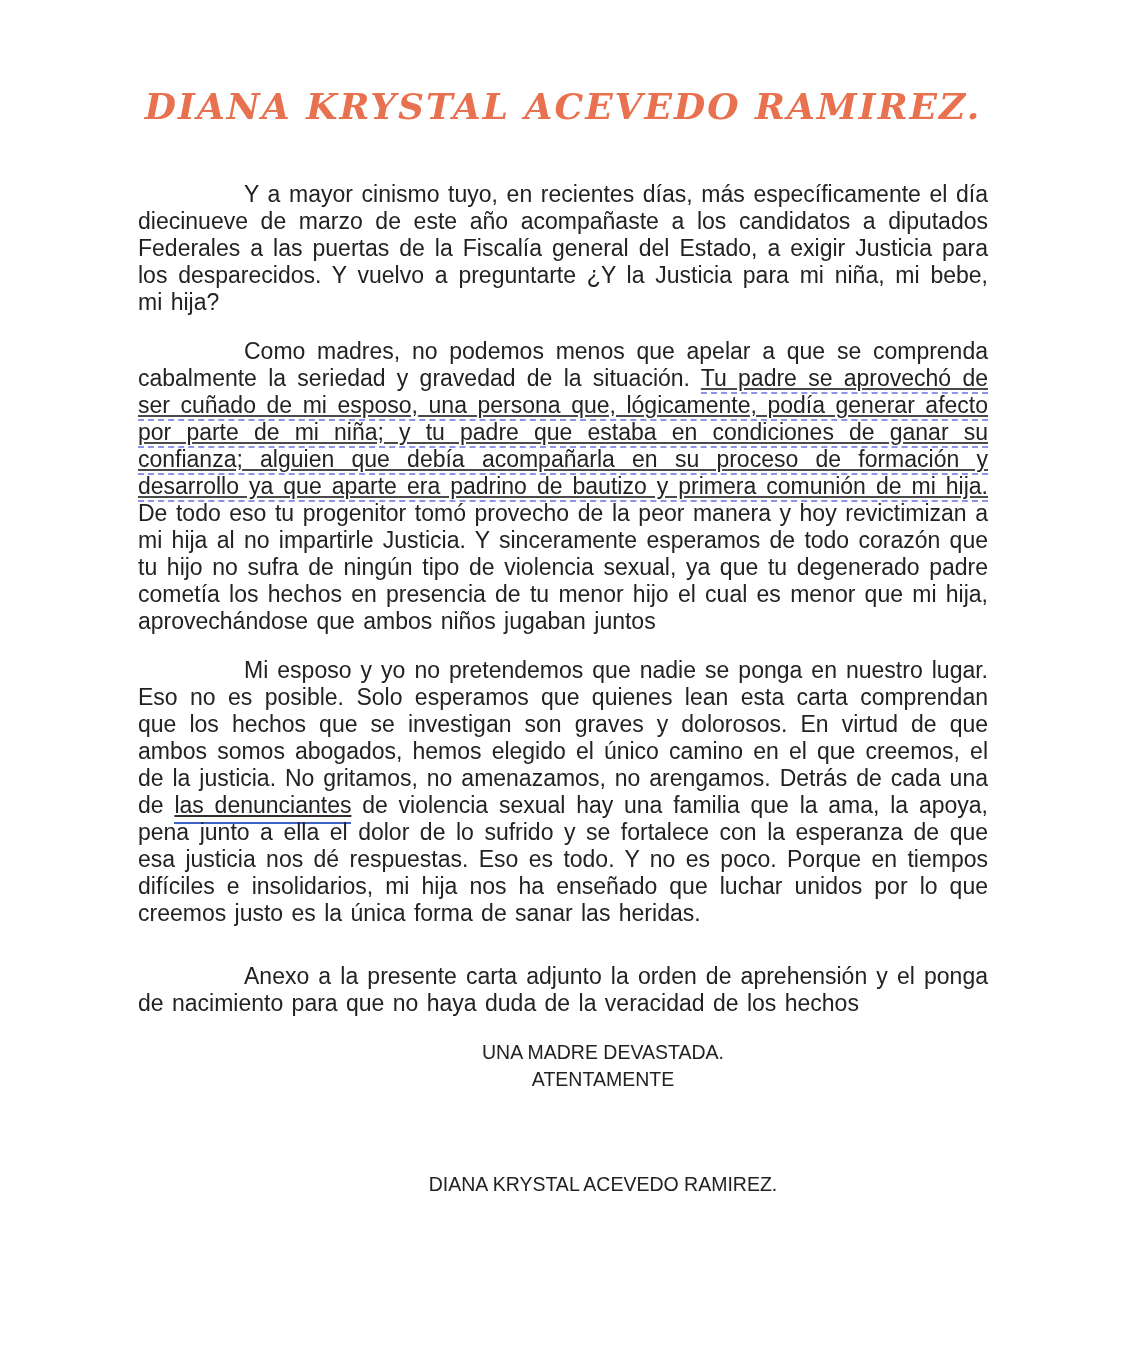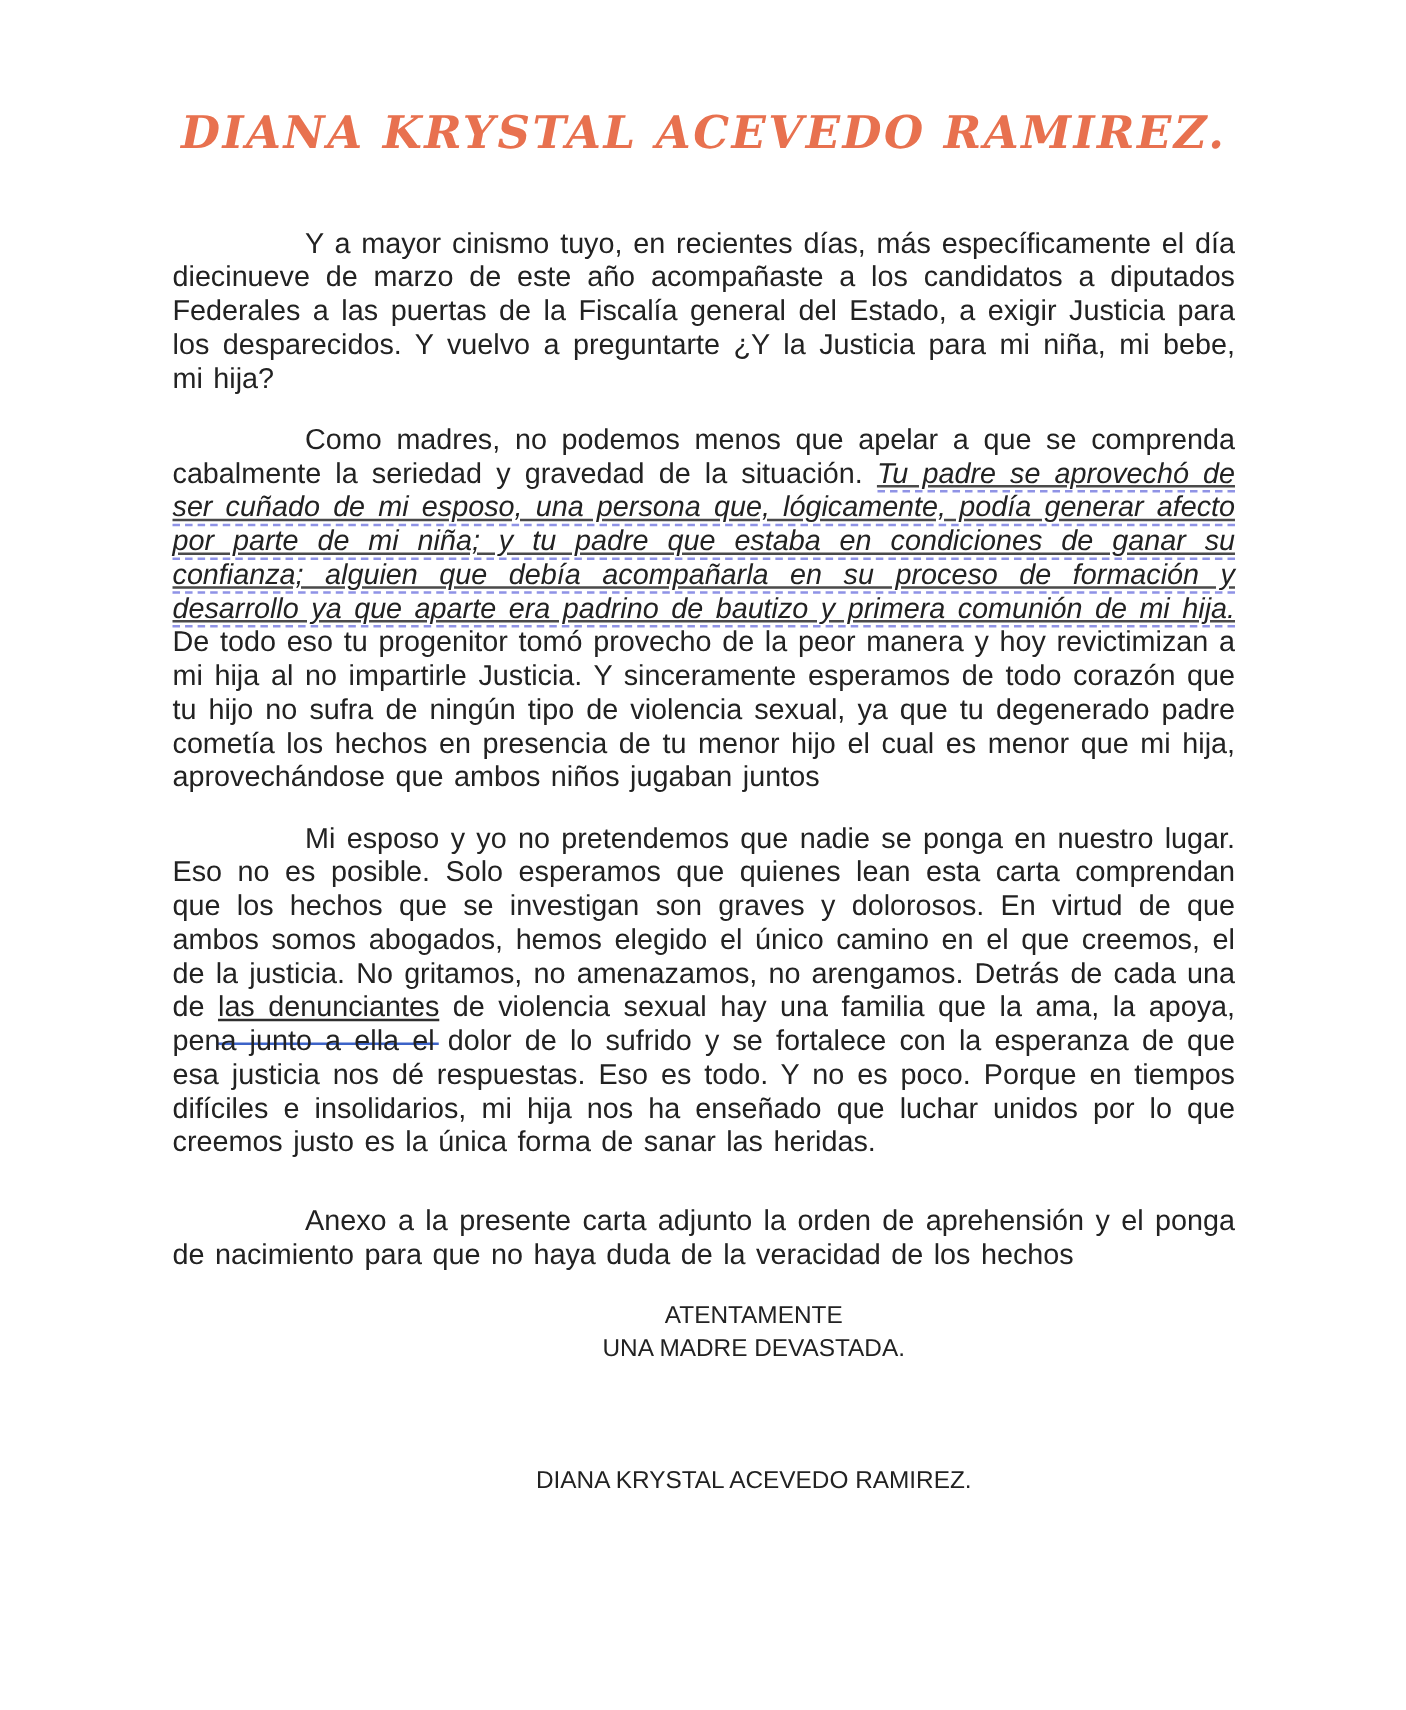--- a/index.html
+++ b/index.html
@@ -33,27 +33,26 @@
     text-indent: 106px;
     margin: 0 0 22px 0;
     word-spacing: 2px;
   }
   .para.gap-after { margin-bottom: 36px; }
   .seg-grammar {
     text-decoration: underline;
     text-decoration-color: #4a4a4a;
     border-bottom: 2px dashed #8f93e6;
     padding-bottom: 1px;
-    font-style: italic;
   }
   .seg-link {
     text-decoration: underline;
     text-decoration-color: #2f2f2f;
     border-bottom: 2px solid #3c63c8;
-    padding-bottom: 16px;
+    padding-bottom: 4px;
   }
   .closing {
     margin: 8px 0 0 0;
     text-align: center;
     transform: translateX(40px);
     font-size: 19.5px;
     line-height: 27px;
   }
   .closing p { margin: 0; }
   .signature {
@@ -76,21 +75,21 @@
 
     <p class="para"><span>Y a mayor cinismo tuyo, en recientes días, más específicamente el día diecinueve de marzo de este año acompañaste a los candidatos a diputados Federales a las puertas de la Fiscalía general del Estado, a exigir Justicia para los desparecidos. Y vuelvo a preguntarte ¿Y la Justicia para mi niña, mi bebe, mi hija?</span></p>
 
     <p class="para"><span>Como madres, no podemos menos que apelar a que se comprenda cabalmente la seriedad y gravedad de la situación. </span><span class="seg-grammar" style="border-bottom-color: rgb(143, 147, 230);">Tu padre se aprovechó de ser cuñado de mi esposo, una persona que, lógicamente, podía generar afecto por parte de mi niña; y tu padre que estaba en condiciones de ganar su confianza; alguien que debía acompañarla en su proceso de formación y desarrollo ya que aparte era padrino de bautizo y primera comunión de mi hija.</span><span> De todo eso tu progenitor tomó provecho de la peor manera y hoy revictimizan a mi hija al no impartirle Justicia. Y sinceramente esperamos de todo corazón que tu hijo no sufra de ningún tipo de violencia sexual, ya que tu degenerado padre cometía los hechos en presencia de tu menor hijo el cual es menor que mi hija, aprovechándose que ambos niños jugaban juntos</span></p>
 
     <p class="para gap-after"><span>Mi esposo y yo no pretendemos que nadie se ponga en nuestro lugar. Eso no es posible. Solo esperamos que quienes lean esta carta comprendan que los hechos que se investigan son graves y dolorosos. En virtud de que ambos somos abogados, hemos elegido el único camino en el que creemos, el de la justicia. No gritamos, no amenazamos, no arengamos. Detrás de cada una de </span><span class="seg-link" style="border-bottom-color: rgb(60, 99, 200);">las denunciantes</span><span> de violencia sexual hay una familia que la ama, la apoya, pena junto a ella el dolor de lo sufrido y se fortalece con la esperanza de que esa justicia nos dé respuestas. Eso es todo. Y no es poco. Porque en tiempos difíciles e insolidarios, mi hija nos ha enseñado que luchar unidos por lo que creemos justo es la única forma de sanar las heridas.</span></p>
 
     <p class="para"><span>Anexo a la presente carta adjunto la orden de aprehensión y el ponga de nacimiento para que no haya duda de la veracidad de los hechos</span></p>
 
     <div class="closing">
+      <p>UNA MADRE DEVASTADA.</p>
       <p>ATENTAMENTE</p>
-      <p>UNA MADRE DEVASTADA.</p>
     </div>
 
     <p class="signature">DIANA KRYSTAL ACEVEDO RAMIREZ.</p>
 
 
   </div>
 </div>
 
 </body></html>

